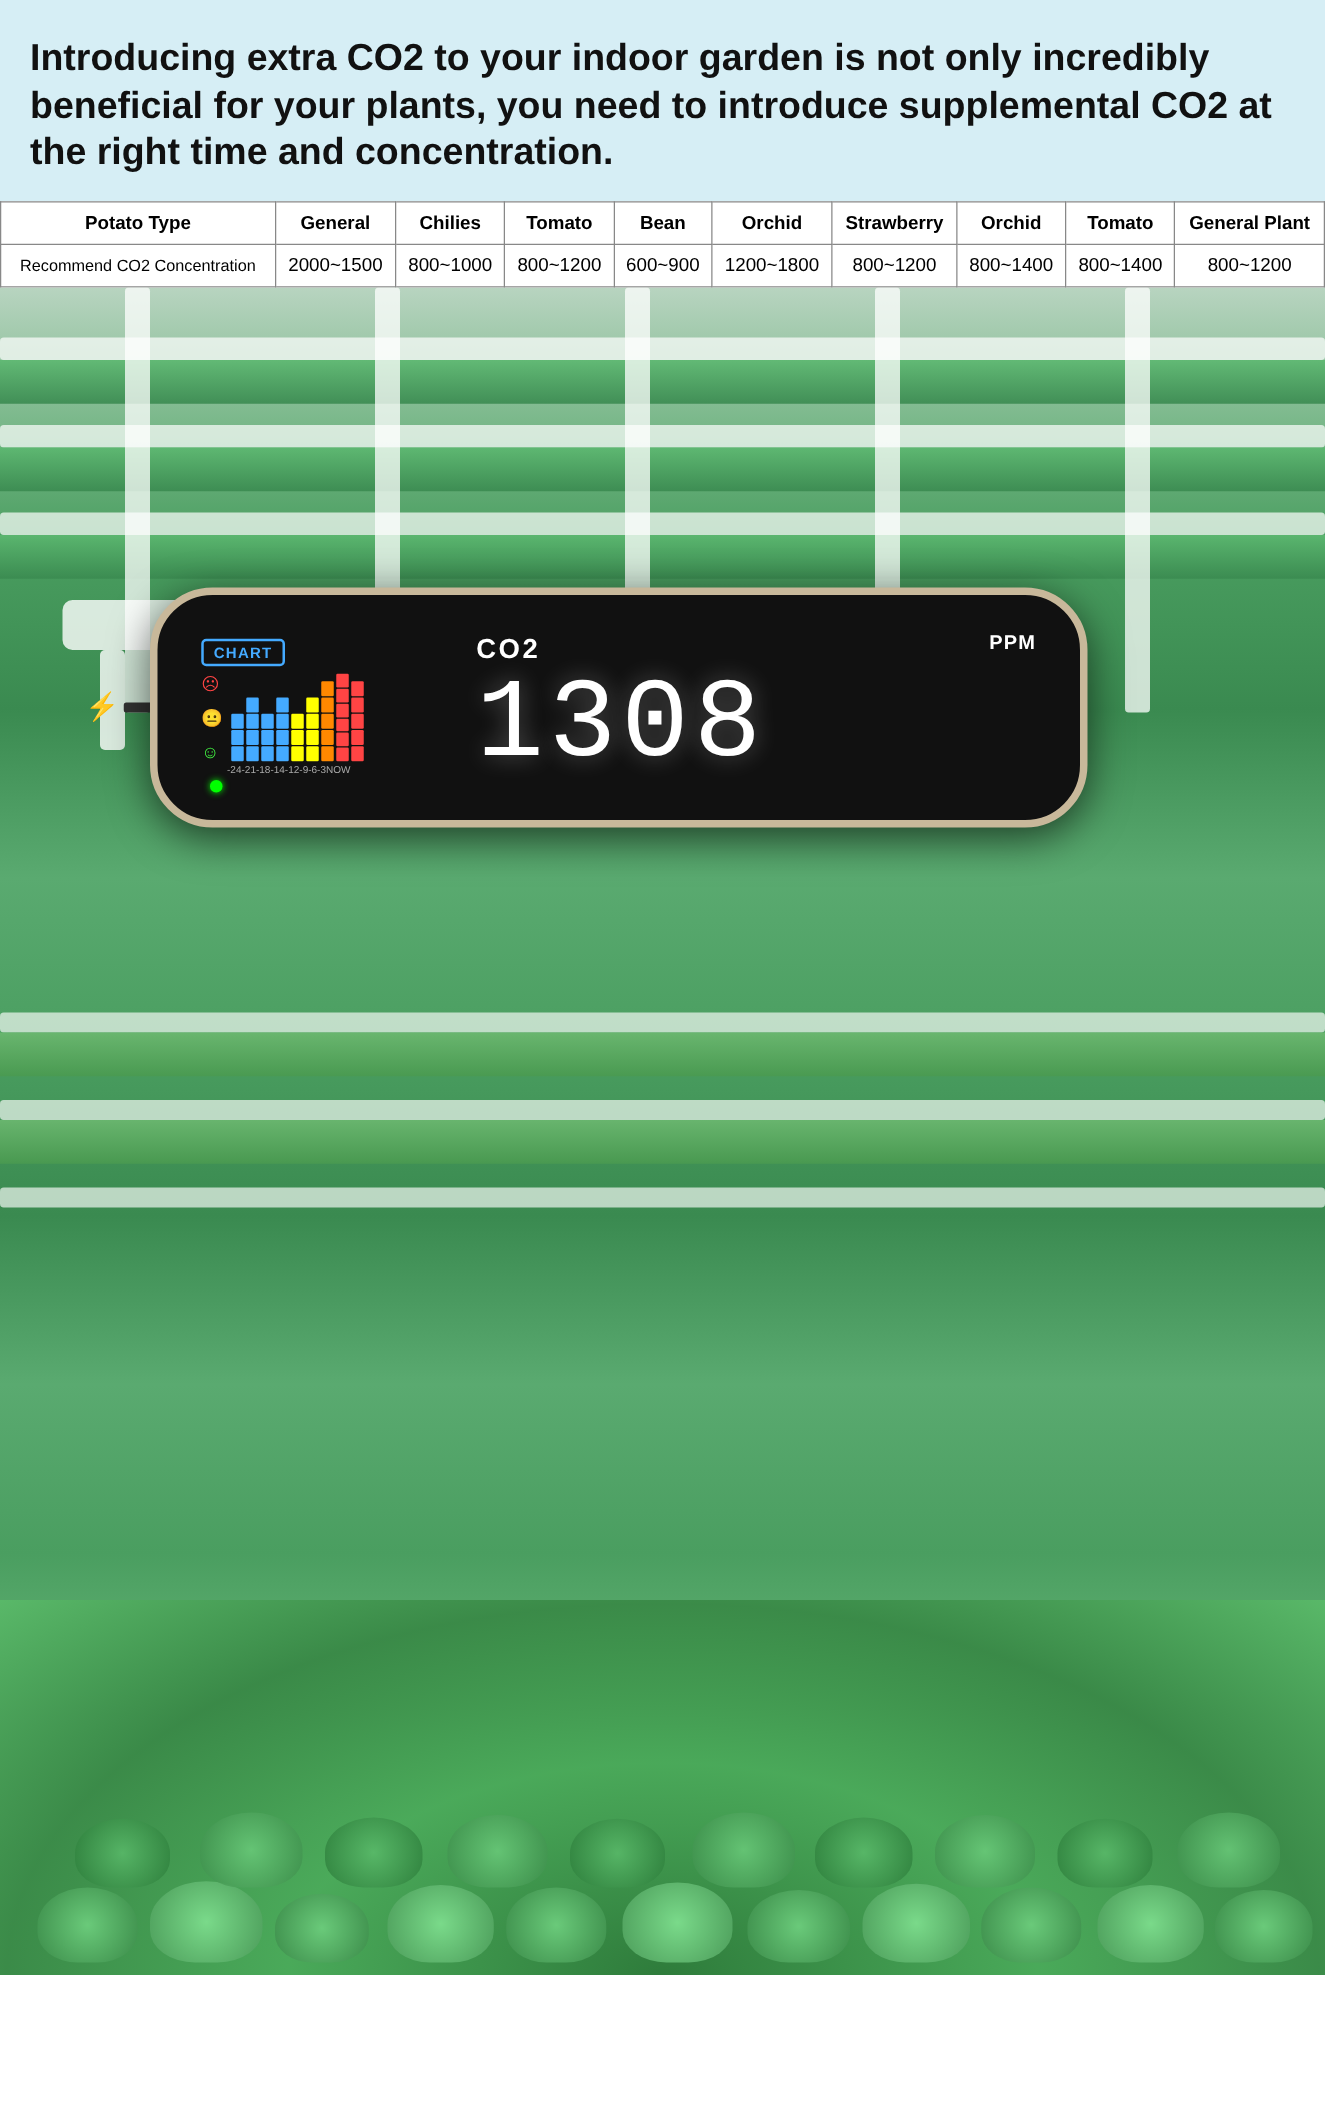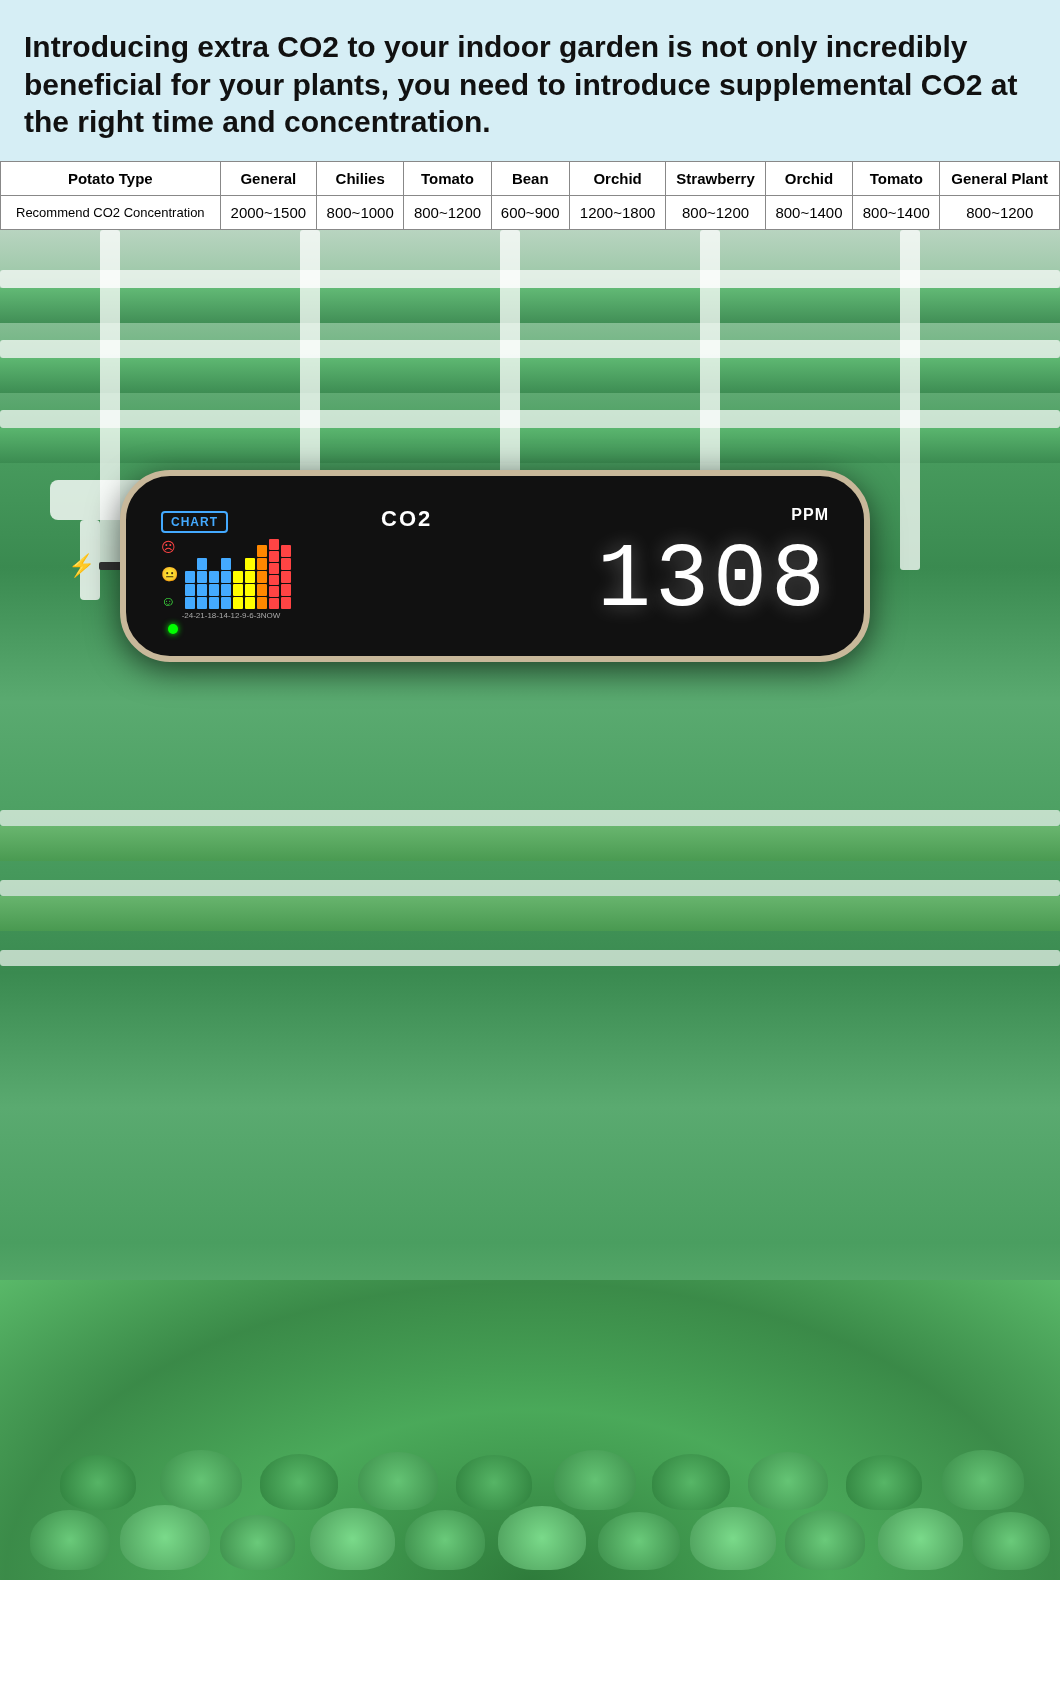--- a/index.html
+++ b/index.html
@@ -188,21 +188,21 @@
       margin-top: 2px;
       width: 140px;
       justify-content: center;
     }
 
     
     #co2-section {
       flex: 1;
       display: flex;
       flex-direction: column;
-      align-items: flex-end;
+      align-items: flex-start;
     }
 
     #co2-header {
       display: flex;
       justify-content: space-between;
       width: 100%;
       align-items: flex-start;
       margin-bottom: 4px;
     }
 

